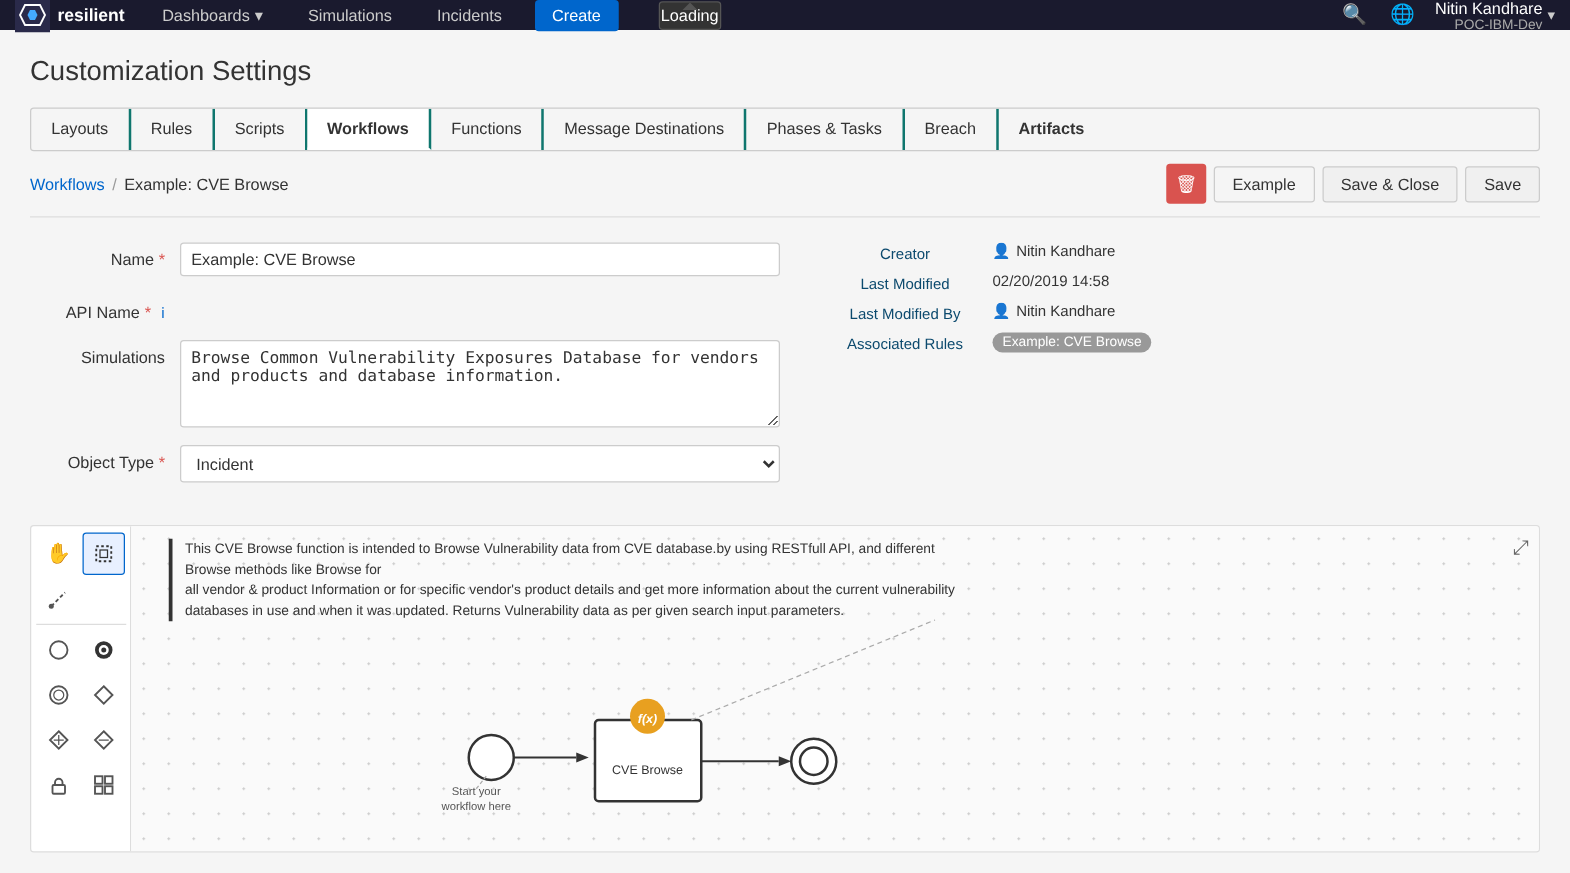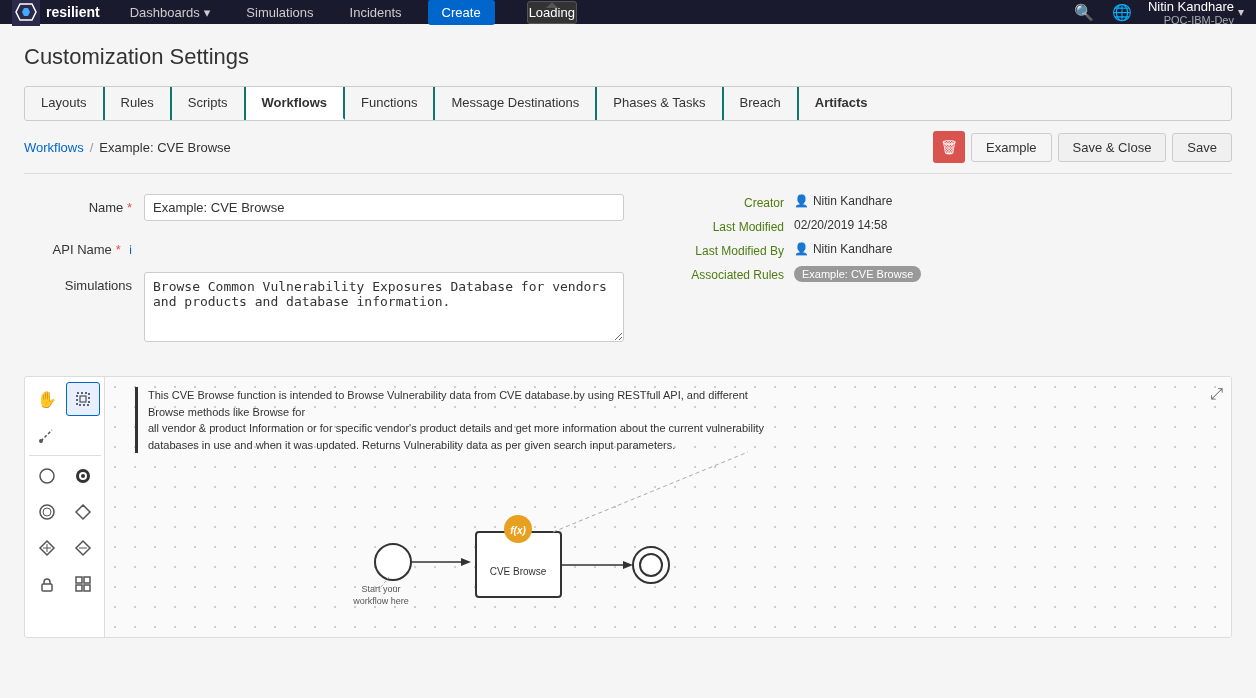--- a/index.html
+++ b/index.html
@@ -262,23 +262,23 @@
       padding-right: 12px;
       padding-top: 6px;
       gap: 4px;
     }
     .meta-row {
       display: flex;
       align-items: flex-start;
       margin-bottom: 8px;
     }
     .meta-label {
-      color: #4d7c0f;
+      color: #0c4a6e;
       font-size: 12px;
-      text-align: right;
+      text-align: center;
       min-width: 130px;
       padding-right: 10px;
       padding-top: 2px;
     }
     .meta-value {
       font-size: 12px;
       color: #333;
       display: flex;
       align-items: center;
       gap: 4px;
@@ -462,20 +462,27 @@
         </div>
       </div>
 
       <div class="form-row">
         <div class="form-label">
           <span>Simulations</span>
         </div>
         <textarea class="form-textarea" style="">Browse Common Vulnerability Exposures Database for vendors and products and database information.</textarea>
       </div>
 
+      <div class="form-row">
+        <div class="form-label">
+          <span>Object Type</span>
+          <span class="required-star"> *</span>
+        </div>
+        <select class="form-select"><option>Incident</option></select>
+      </div>
 
     </div>
 
     <div class="form-meta">
       <div class="meta-row">
         <div class="meta-label">Creator</div>
         <div class="meta-value">
           <span>👤</span>
           <span>Nitin Kandhare</span>
         </div>

